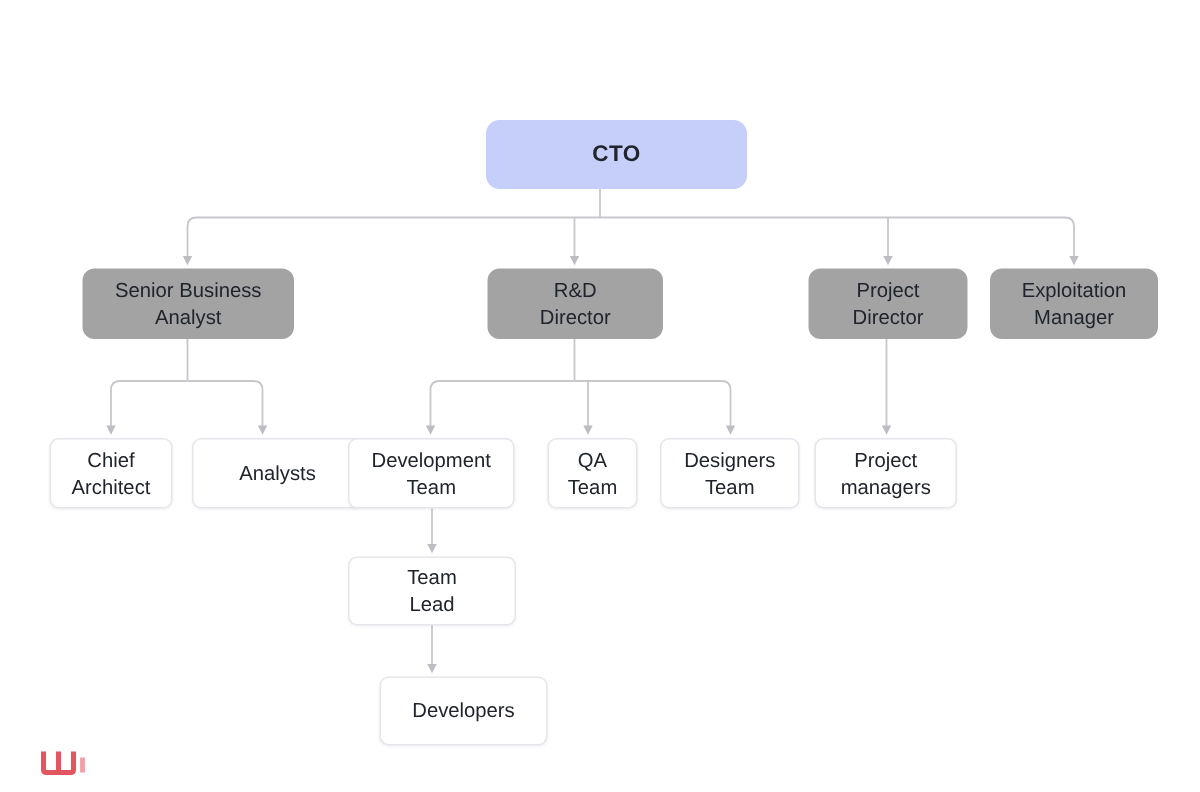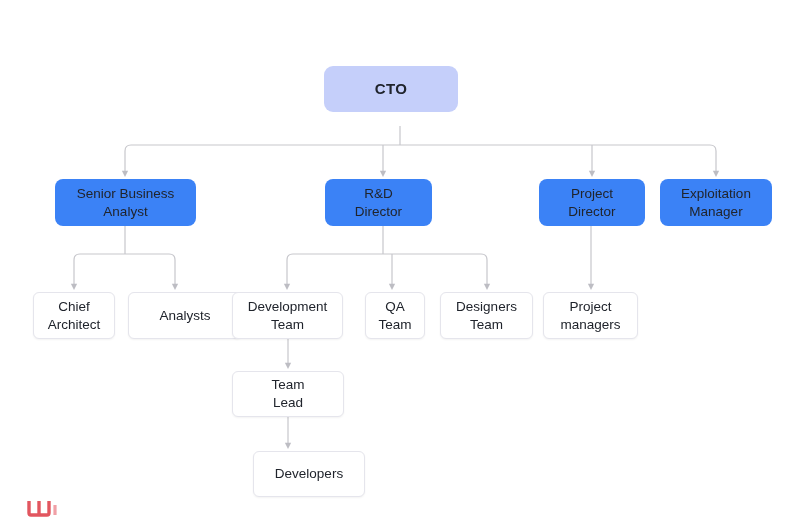--- a/index.html
+++ b/index.html
@@ -36,21 +36,21 @@
     box-sizing: border-box;
   }
   .node.root {
     background: #c5cffa;
     font-weight: 700;
     font-size: 15px;
     border-radius: 9px;
     letter-spacing: 0.3px;
   }
   .node.branch {
-    background: #3b82f6;
+    background: #a3a3a3;
   }
   .node.leaf {
     background: #ffffff;
     border: 1px solid #e5e5ec;
     box-shadow: 0 1px 2px rgba(0,0,0,0.05);
     border-radius: 6px;
   }
   svg.connectors {
     position: absolute;
     left: 0; top: 0;
@@ -88,30 +88,30 @@
     <path class="ln arrow" d="M383 254 H293 Q287 254 287 260 V286"></path>
     <path class="ln arrow" d="M383 254 H481 Q487 254 487 260 V286"></path>
     <path class="ln arrow" d="M392 254 V286"></path>
 
     <path class="ln arrow" d="M591 226 V286"></path>
 
     <path class="ln arrow" d="M288 339 V365"></path>
     <path class="ln arrow" d="M288 417 V445"></path>
   </svg>
 
-  <div class="node root" style="left:324px; top:66px; width:134px; height:46px;">
+  <div class="node root" style="left:324px; top:80px; width:174px; height:46px;">
     <div>CTO</div>
   </div>
 
   <div class="node branch" style="left:55px; top:179px; width:141px; height:47px;">
     <div>Senior Business</div>
     <div>Analyst</div>
   </div>
 
-  <div class="node branch" style="left:325px; top:179px; width:107px; height:47px;">
+  <div class="node branch" style="left:325px; top:179px; width:117px; height:47px;">
     <div>R&amp;D</div>
     <div>Director</div>
   </div>
 
   <div class="node branch" style="left:539px; top:179px; width:106px; height:47px;">
     <div>Project</div>
     <div>Director</div>
   </div>
 
   <div class="node branch" style="left:660px; top:179px; width:112px; height:47px;">

